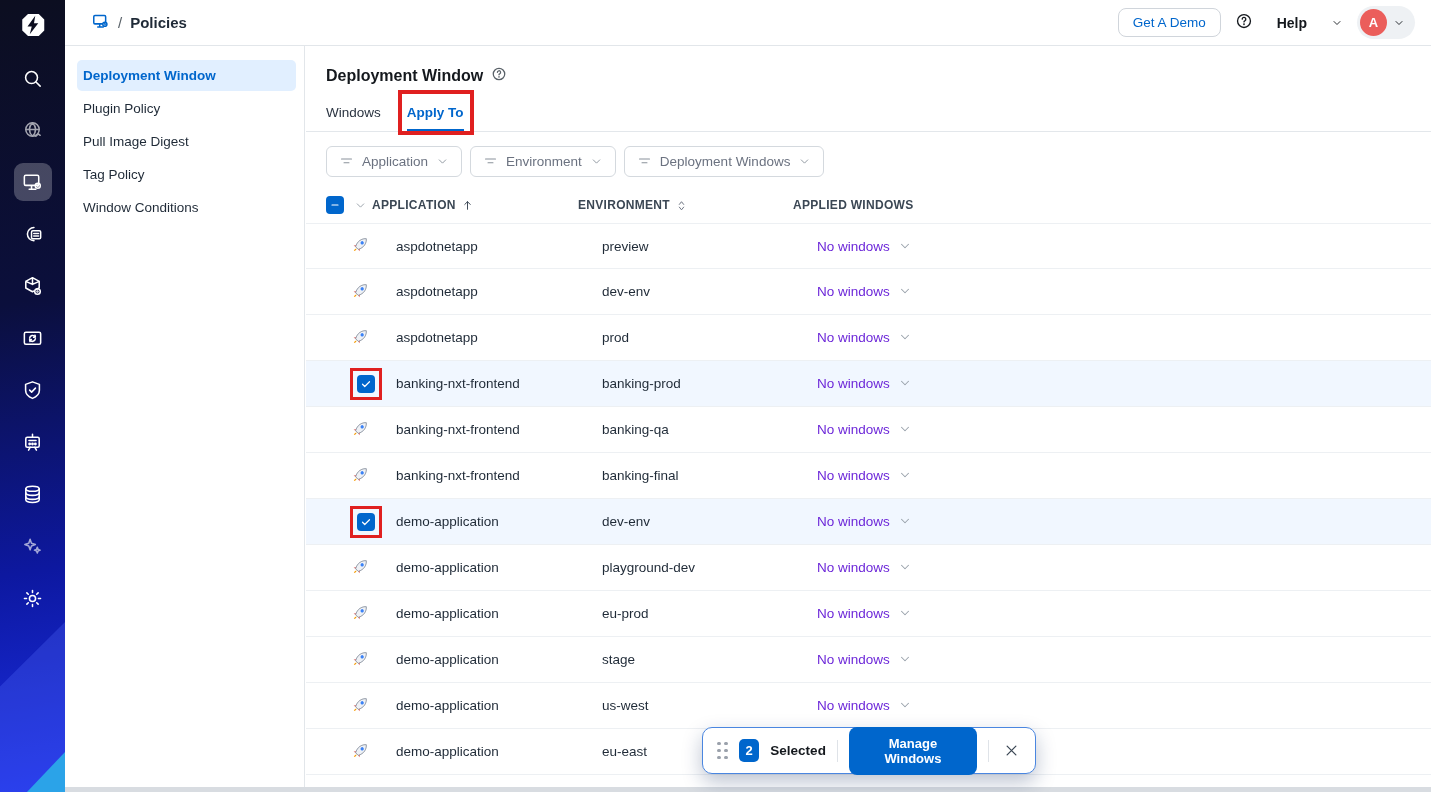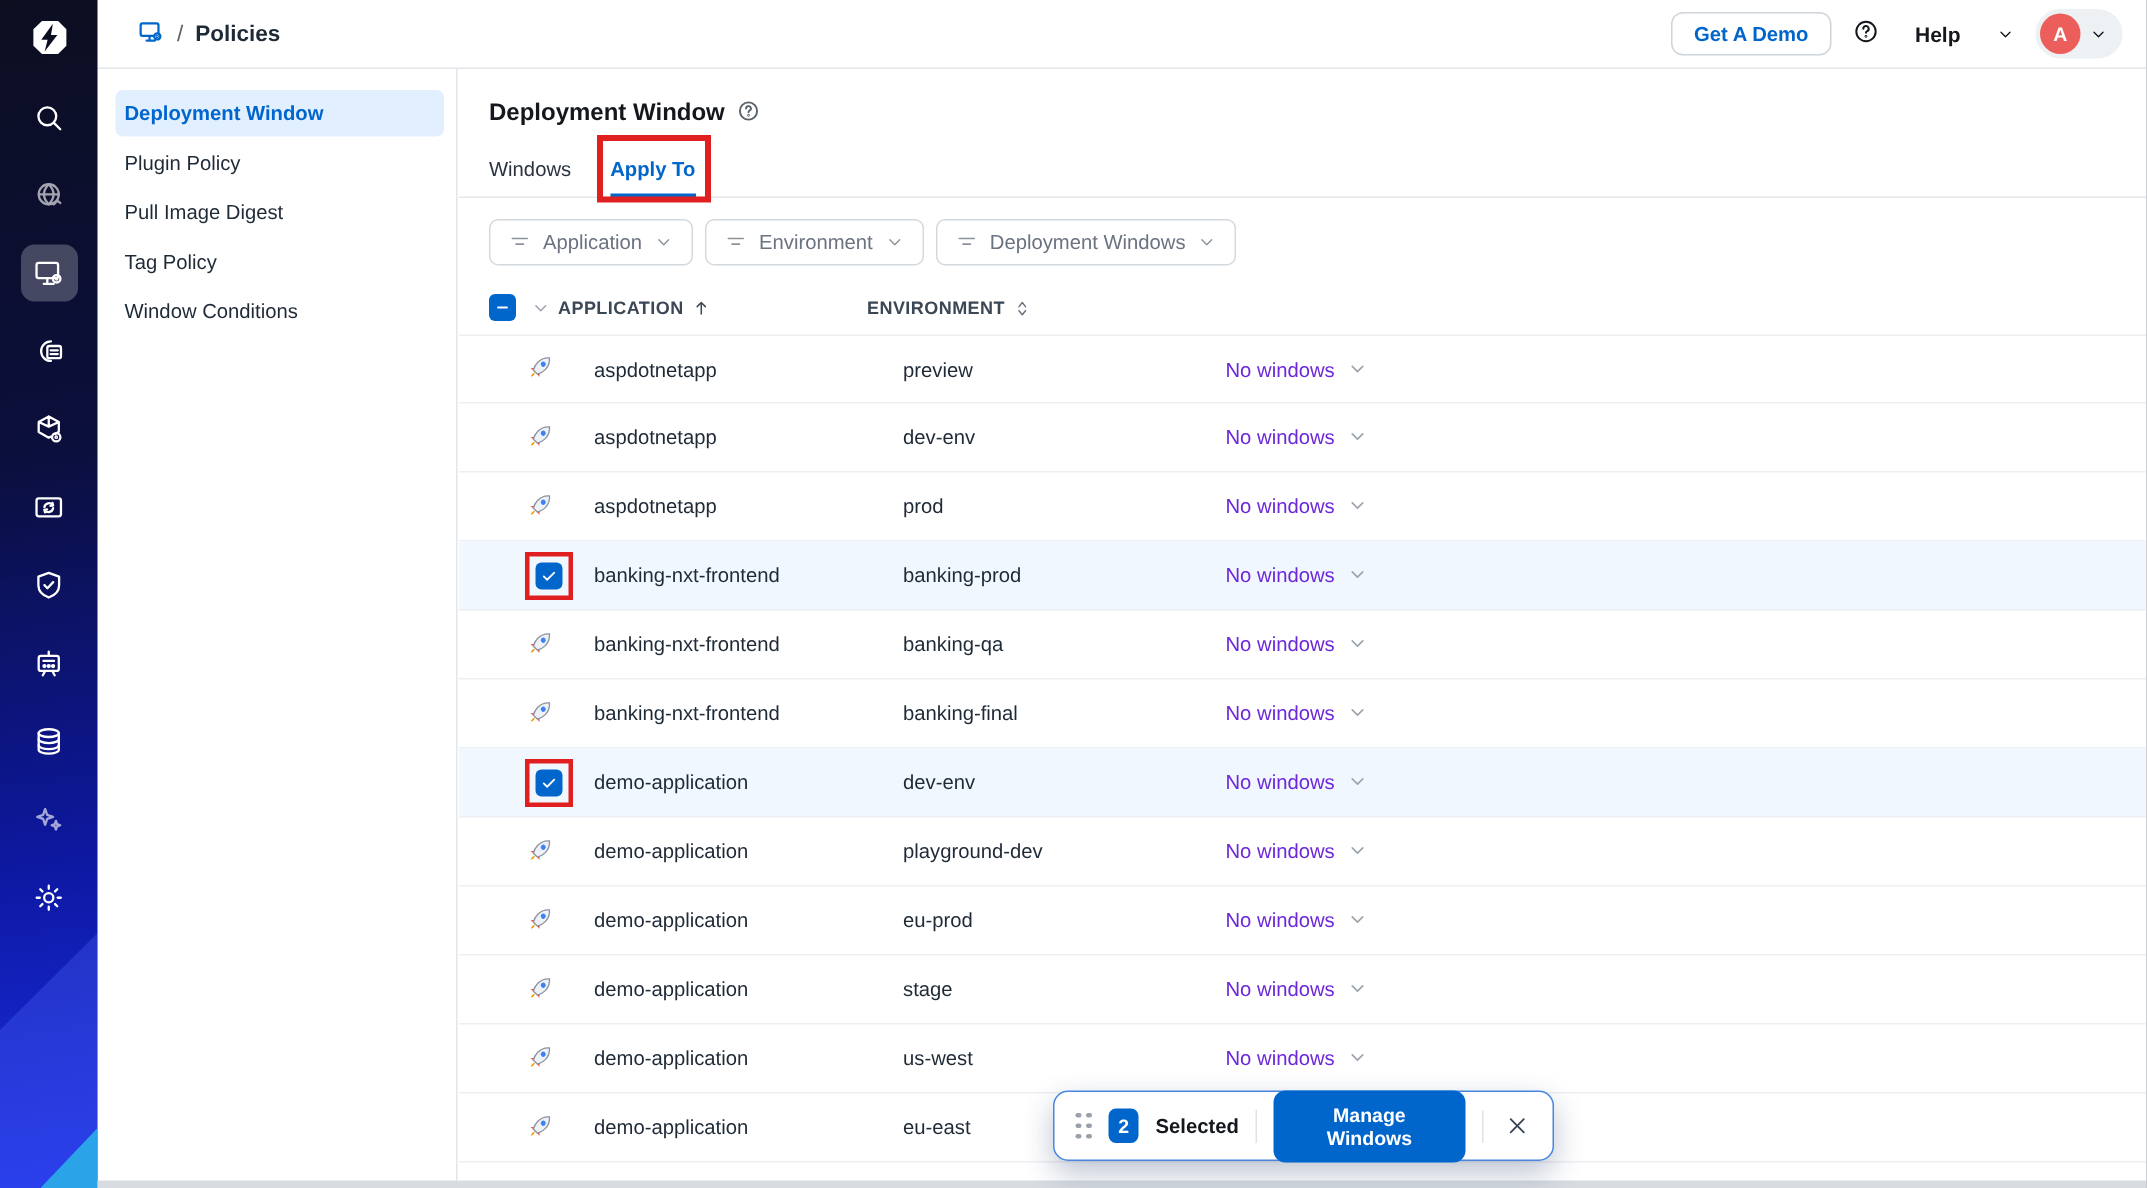--- a/index.html
+++ b/index.html
@@ -23,21 +23,21 @@
   .rail-item svg { stroke:#fff; fill:none; stroke-width:1.6; stroke-linecap:round; stroke-linejoin:round; }
 
   
   .topbar { position:absolute; left:65px; right:0; top:0; height:46px; background:#fff;
           border-bottom:1px solid #e2e6ea; display:flex; align-items:center; padding:0 16px 0 26px; z-index:4; }
   .crumb { display:flex; align-items:center; gap:8px; }
   .crumb .sep { color:#596168; font-size:15px; }
   .crumb .page { font-size:15px; font-weight:700; color:#1f2a37; }
   .topbar-right { margin-left:auto; display:flex; align-items:center; gap:14px; }
   .demo-btn { background:#fff; border:1px solid #d0d5db; border-radius:8px; padding:6px 14px;
-          color:#0066CC; font-weight:700; font-size:13.5px; cursor:pointer; font-family:inherit; }
+          color:#0066CC; font-weight:400; font-size:13.5px; cursor:pointer; font-family:inherit; }
   .help-group { display:flex; align-items:center; gap:24px; cursor:pointer; }
   .help-group .lbl { font-weight:600; font-size:14px; color:#14181d; }
   .avatar-pill { display:flex; align-items:center; gap:6px; background:#eef1f4; border-radius:18px;
           padding:3px 10px 3px 3px; cursor:pointer; }
   .avatar { width:27px; height:27px; border-radius:50%; background:#eb5e5b; color:#fff;
           display:flex; align-items:center; justify-content:center; font-weight:700; font-size:13px; }
 
   
   .subnav { position:absolute; left:65px; top:46px; width:240px; bottom:5px; background:#fff;
           border-right:1px solid #e2e6ea; padding:14px 8px 0 12px; z-index:3; }
@@ -302,20 +302,23 @@
         <svg class="sort-ic" width="13" height="13" viewBox="0 0 24 24">
             <path d="M12 19V5M7 10l5-5 5 5"></path>
           </svg>
       </div>
       <div class="th">
         <span>ENVIRONMENT</span>
         <svg class="sort-ic" width="13" height="13" viewBox="0 0 24 24" style="stroke:#6b7280">
             <path d="M8 10l4-5 4 5M8 15l4 5 4-5"></path>
           </svg>
       </div>
+      <div class="th">
+        <span>APPLIED WINDOWS</span>
+      </div>
     </div>
 
     <div class="rows" id="rows">
     <div class="grid-cols row">
       <div class="cell-sel">
         
         <span class="rocket">
           <svg width="21" height="21" viewBox="0 0 24 24">
             <g transform="rotate(45 12 12)">
               <path d="M9.6 15.5l-2.4 2.8 3-.5z" fill="#e05252"></path>

